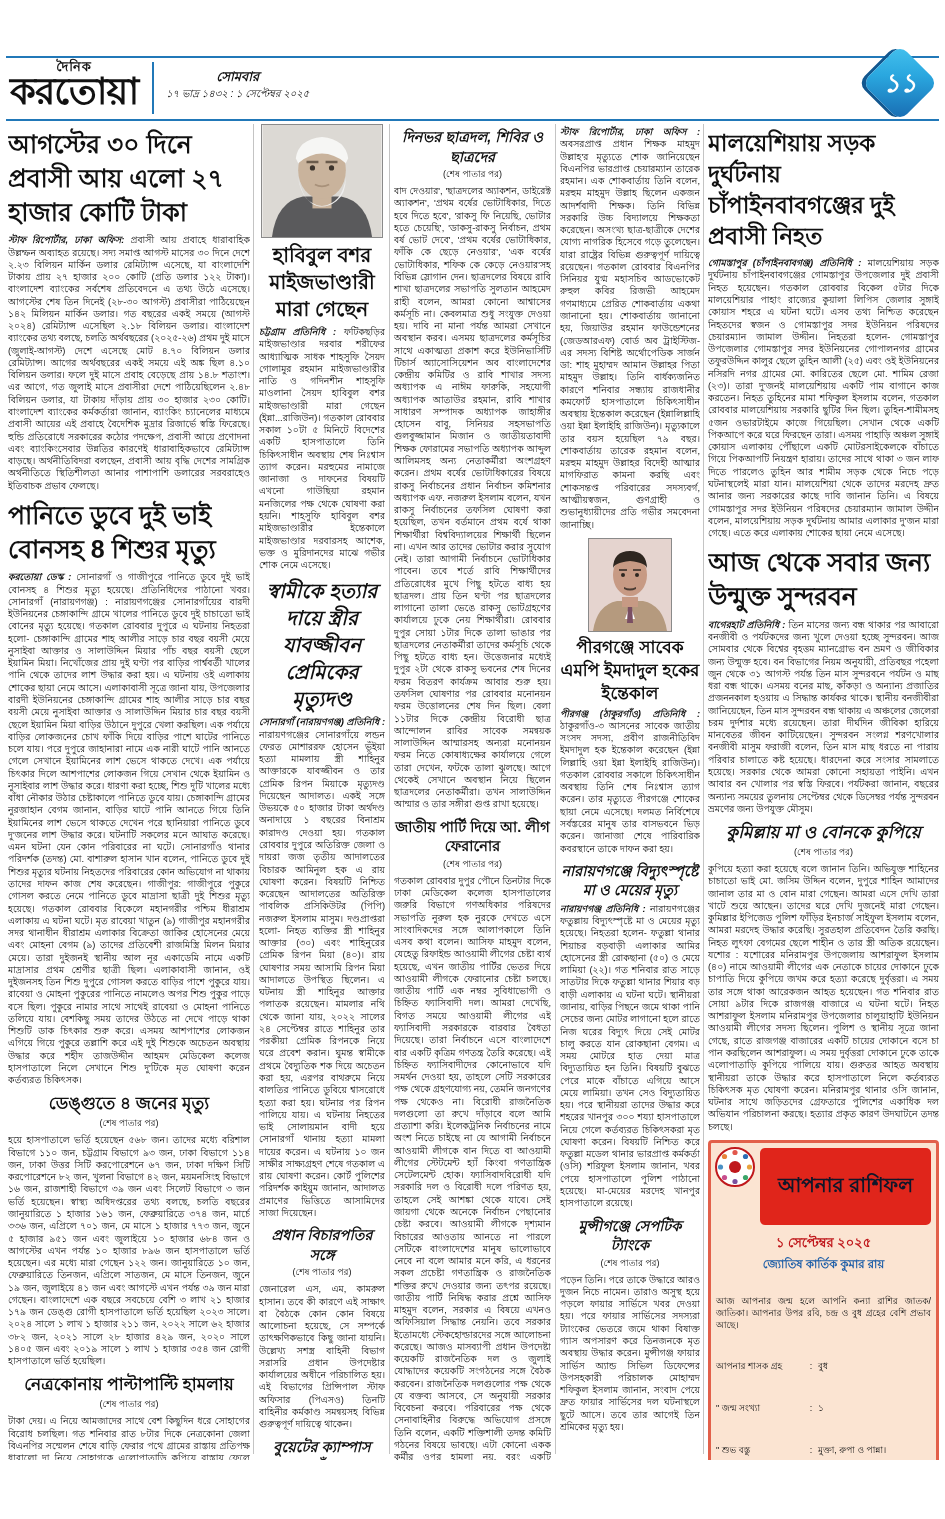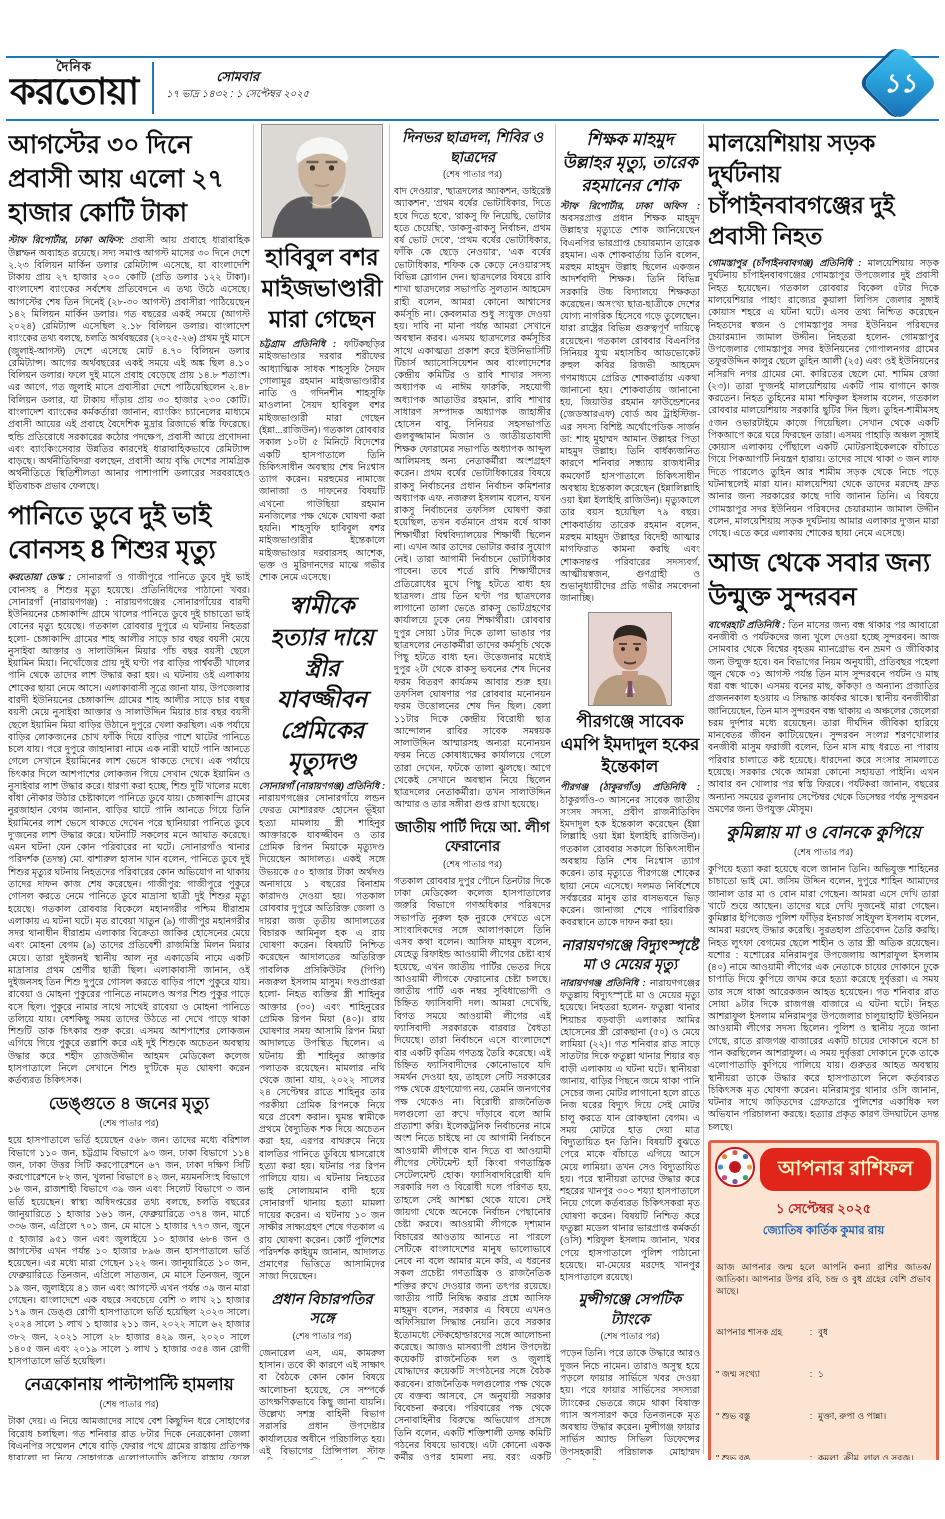--- a/index.html
+++ b/index.html
@@ -24,33 +24,33 @@
   
   .col{position:absolute;top:124px;height:1336px;overflow:hidden;}
   #c1{left:8px;width:242px;}
   #c2{left:259px;width:126px;}
   #c3{left:394px;width:157px;}
   #c4{left:560px;width:140px;}
   #c5{left:708px;width:231px;}
   .vr{position:absolute;top:124px;height:1330px;width:1px;background:#c4c4c4;}
   
   .h-xl{font-size:25px;line-height:1.35;font-weight:bold;text-align:left;margin:4px 0 5px;}
-  .h-lg{font-size:23px;line-height:1.35;font-weight:bold;text-align:center;margin:4px 0 3px;}
+  .h-lg{font-size:20px;line-height:1.35;font-weight:bold;text-align:center;margin:4px 0 3px;}
   .h-md{font-size:17px;line-height:1.35;font-weight:bold;text-align:center;margin:5px 0 0;}
   .h-sm{font-size:14.5px;line-height:1.35;font-weight:bold;text-align:center;margin:4px 0 0;}
   .it{font-style:italic;}
   .cont{text-align:center;font-size:9px;margin:0 0 3px;}
   .bd{font-size:9.3px;line-height:1.32;text-align:justify;margin:2px 0 7px;}
   .by{font-weight:bold;font-style:italic;}
   .photo{display:block;border:1px solid #8a8a8a;margin:0 auto 4px;}
   
   .rb{border:3px solid #e2604a;background:#fbe4d2;border-radius:4px;padding:5px;height:449px;
       overflow:hidden;position:relative;margin-top:4px;}
-  .rb-head{background:#e0251b;color:#fef9c3;text-align:center;font-size:20px;font-weight:bold;
-      padding:5px 0;margin-left:44px;border-radius:14px;}
+  .rb-head{background:#e0251b;color:#0f172a;text-align:center;font-size:20px;font-weight:bold;
+      padding:22px 0;margin-left:44px;border-radius:5px;}
   .rb-wheel{position:absolute;left:4px;top:4px;}
   .rb-date{color:#c0181c;font-weight:bold;text-align:center;font-size:13px;margin:8px 0 2px;}
   .rb-astro{color:#1f5fa8;font-weight:bold;text-align:center;font-size:11.5px;margin-bottom:20px;}
   .rb-intro{font-size:9px;line-height:1.35;text-align:justify;}
   .rb-facts{margin:3px 0 2px;}
   .rb-fact{display:flex;font-size:9px;line-height:1.45;margin-top:29px;}
   .rb-fact .fl{width:88px;}
   .rb-fact .fc{width:14px;text-align:center;}
   .rb-tit1{font-weight:bold;font-size:13px;text-align:center;margin-top:4px;}
   .rb-tit2{font-weight:bold;font-size:10.5px;text-align:right;margin-bottom:5px;}
@@ -131,21 +131,20 @@
     <div class="h-sm it">দিনভর ছাত্রদল, শিবির ও ছাত্রদের</div>
     <div class="cont">(শেষ পাতার পর)</div>
     <p class="bd">বাদ দেওয়ার', 'ছাত্রদলের অ্যাকশন, ডাইরেক্ট অ্যাকশন', 'প্রথম বর্ষের ভোটাধিকার, দিতে হবে দিতে হবে', 'রাকসু ফি নিয়েছি, ভোটার হতে চেয়েছি', 'ডাকসু-রাকসু নির্বাচন, প্রথম বর্ষ ভোট দেবে', 'প্রথম বর্ষের ভোটাধিকার, ফাঁকি কে ছেড়ে নেওয়ার', 'এক বর্ষের ভোটাধিকার, শফিক কে কেড়ে নেওয়ার'সহ বিভিন্ন স্লোগান দেন। ছাত্রদলের বিষয়ে রাবি শাখা ছাত্রদলের সভাপতি সুলতান আহমেদ রাহী বলেন, আমরা কোনো আশ্বাসের কর্মসূচি না। কেবলমাত্র শুধু সংযুক্ত দেওয়া হয়। দাবি না মানা পর্যন্ত আমরা সেখানে অবস্থান করব। এসময় ছাত্রদলের কর্মসূচির সাথে একাত্মতা প্রকাশ করে ইউনিভার্সিটি টিচার্স অ্যাসোসিয়েশন অব বাংলাদেশের কেন্দ্রীয় কমিটির ও রাবি শাখার সদস্য অধ্যাপক এ নাঈম ফারুকি, সহযোগী অধ্যাপক আতাউর রহমান, রাবি শাখার সাধারণ সম্পাদক অধ্যাপক জাহাঙ্গীর হোসেন বাবু, সিনিয়র সহসভাপতি গুলবুজ্জামান মিজান ও জাতীয়তাবাদী শিক্ষক ফোরামের সভাপতি অধ্যাপক আব্দুল আলিমসহ অন্য নেতাকর্মীরা অংশগ্রহণ করেন। প্রথম বর্ষের ভোটাধিকারের বিষয়ে রাকসু নির্বাচনের প্রধান নির্বাচন কমিশনার অধ্যাপক এফ. নজরুল ইসলাম বলেন, যখন রাকসু নির্বাচনের তফসিল ঘোষণা করা হয়েছিল, তখন বর্তমানে প্রথম বর্ষে থাকা শিক্ষার্থীরা বিশ্ববিদ্যালয়ের শিক্ষার্থী ছিলেন না। এখন আর তাদের ভোটার করার সুযোগ নেই। তারা আগামী নির্বাচনে ভোটাধিকার পাবেন। তবে শর্তে রাবি শিক্ষার্থীদের প্রতিরোধের মুখে পিছু হটতে বাধ্য হয় ছাত্রদল। প্রায় তিন ঘণ্টা পর ছাত্রদলের লাগানো তালা ভেঙে রাকসু ভোটগ্রহণের কার্যালয়ে ঢুকে নেয় শিক্ষার্থীরা। রোববার দুপুর সোয়া ১টার দিকে তালা ভাঙার পর ছাত্রদলের নেতাকর্মীরা তাদের কর্মসূচি থেকে পিছু হটতে বাধ্য হন। উত্তেজনার মধ্যেই দুপুর ২টা থেকে রাকসু ভবনের শেষ দিনের ফরম বিতরণ কার্যক্রম আবার শুরু হয়। তফসিল ঘোষণার পর রোববার মনোনয়ন ফরম উত্তোলনের শেষ দিন ছিল। বেলা ১১টার দিকে কেন্দ্রীয় বিরোধী ছাত্র আন্দোলন রাবির সাবেক সমন্বয়ক সালাউদ্দিন আম্মারসহ অন্যরা মনোনয়ন ফরম নিতে কোষাধ্যক্ষের কার্যালয়ে গেলে তারা দেখেন, ফটকে তালা ঝুলছে। আগে থেকেই সেখানে অবস্থান নিয়ে ছিলেন ছাত্রদলের নেতাকর্মীরা। তখন সালাউদ্দিন আম্মার ও তার সঙ্গীরা গুপ্ত রাখা হয়েছে।</p>
     <div class="h-sm">জাতীয় পার্টি দিয়ে আ. লীগ ফেরানোর</div>
     <div class="cont">(শেষ পাতার পর)</div>
     <p class="bd">গতকাল রোববার দুপুর পৌনে তিনটার দিকে ঢাকা মেডিকেল কলেজ হাসপাতালের জরুরি বিভাগে গণঅধিকার পরিষদের সভাপতি নুরুল হক নুরকে দেখতে এসে সাংবাদিকদের সঙ্গে আলাপকালে তিনি এসব কথা বলেন। আসিফ মাহমুদ বলেন, যেহেতু রিফাইন্ড আওয়ামী লীগের চেষ্টা ব্যর্থ হয়েছে, এখন জাতীয় পার্টির ভেতর দিয়ে আওয়ামী লীগকে ফেরানোর চেষ্টা চলছে। জাতীয় পার্টি এক নম্বর সুবিধাভোগী ও চিহ্নিত ফ্যাসিবাদী দল। আমরা দেখেছি, বিগত সময়ে আওয়ামী লীগের এই ফ্যাসিবাদী সরকারকে বারবার বৈধতা দিয়েছে। তারা নির্বাচনে এসে বাংলাদেশে বার একটি কৃত্রিম গণতন্ত্র তৈরি করেছে। এই চিহ্নিত ফ্যাসিবাদীদের কোনোভাবে যদি সমর্থন দেওয়া হয়, তাহলে সেটি সরকারের পক্ষ থেকে গ্রহণযোগ্য নয়, তেমনি জনগণের পক্ষ থেকেও না। বিরোধী রাজনৈতিক দলগুলো তা রুখে দাঁড়াবে বলে আমি প্রত্যাশা করি। ইলেকট্রনিক নির্বাচনের নামে অংশ নিতে চাইছে না যে আগামী নির্বাচনে আওয়ামী লীগকে বান দিতে বা আওয়ামী লীগের স্টেটমেন্ট হ্যাঁ কিংবা গণতান্ত্রিক সেটেলমেন্ট হোক। ফ্যাসিবাদবিরোধী যদি সরকারি দল ও বিরোধী দলে পরিণত হয়, তাহলে সেই আশঙ্কা থেকে যাবে। সেই জায়গা থেকে অনেকে নির্বাচন পেছানোর চেষ্টা করবে। আওয়ামী লীগকে দৃশ্যমান বিচারের আওতায় আনতে না পারলে সেটিকে বাংলাদেশের মানুষ ভালোভাবে নেবে না বলে আমার মনে করি, এ ধরনের সকল প্রচেষ্টা গণতান্ত্রিক ও রাজনৈতিক শক্তির রুখে দেওয়ার জন্য তৎপর রয়েছে। জাতীয় পার্টি নিষিদ্ধ করার প্রশ্নে আসিফ মাহমুদ বলেন, সরকার এ বিষয়ে এখনও অফিসিয়াল সিদ্ধান্ত নেয়নি। তবে সরকার ইতোমধ্যে স্টেকহোল্ডারদের সঙ্গে আলোচনা করেছে। আজও মাসব্যাপী প্রধান উপদেষ্টা কয়েকটি রাজনৈতিক দল ও জুলাই যোদ্ধাদের কয়েকটি সংগঠনের সঙ্গে বৈঠক করবেন। রাজনৈতিক দলগুলোর পক্ষ থেকে যে বক্তব্য আসবে, সে অনুযায়ী সরকার বিবেচনা করবে। পরিবারের পক্ষ থেকে সেনাবাহিনীর বিরুদ্ধে অভিযোগ প্রসঙ্গে তিনি বলেন, একটি শক্তিশালী তদন্ত কমিটি গঠনের বিষয়ে ভাবছে। এটা কোনো একক কর্মীর ওপর হামলা নয়, বরং একটি রাজনৈতিক দলের প্রধানের ওপর হামলা। আওয়ামী লীগের সময়েও এ ধরনের ঘটনা ঘটতে দেখা যায়নি, যা দুর্ভাগ্যজনক। যেহেতু বর্তমানে অন্তর্বর্তীকালীন সরকার দায়িত্বে সেহেতু দায় সরকারের ওপরই বর্তায়। সরকারকে এর সমাধান করতে হবে। এ ঘটনার ভবিষ্যতে যাতে কেউ এ ধরনের শৃঙ্খলাজনক ঘটনার সাহস না পায় সেজন্য সরকার বদ্ধপরিকর।</p>
 
   </div>
 
   <div class="col" id="c4">
-    <div class="h-md it">শিক্ষক মাহমুদ উল্লাহর মৃত্যু, তারেক রহমানের শোক</div>
     <p class="bd"><span class="by">স্টাফ রিপোর্টার, ঢাকা অফিস :</span> <span>অবসরপ্রাপ্ত প্রধান শিক্ষক মাহমুদ উল্লাহ'র মৃত্যুতে শোক জানিয়েছেন বিএনপির ভারপ্রাপ্ত চেয়ারম্যান তারেক রহমান। এক শোকবার্তায় তিনি বলেন, মরহুম মাহমুদ উল্লাহ ছিলেন একজন আদর্শবাদী শিক্ষক। তিনি বিভিন্ন সরকারি উচ্চ বিদ্যালয়ে শিক্ষকতা করেছেন। অসংখ্য ছাত্র-ছাত্রীকে দেশের যোগ্য নাগরিক হিসেবে গড়ে তুলেছেন। যারা রাষ্ট্রের বিভিন্ন গুরুত্বপূর্ণ দায়িত্বে রয়েছেন। গতকাল রোববার বিএনপির সিনিয়র যুগ্ম মহাসচিব আডভোকেট রুহুল কবির রিজভী আহমেদ গণমাধ্যমে প্রেরিত শোকবার্তায় একথা জানানো হয়। শোকবার্তায় জানানো হয়, জিয়াউর রহমান ফাউন্ডেশনের (জেডআরএফ) বোর্ড অব ট্রাইস্টিজ-এর সদস্য বিশিষ্ট অর্থোপেডিক সার্জন ডা: শাহ মুহাম্মদ আমান উল্লাহর পিতা মাহমুদ উল্লাহ। তিনি বার্ধক্যজনিত কারণে শনিবার সন্ধ্যায় রাজধানীর কমফোর্ট হাসপাতালে চিকিৎসাধীন অবস্থায় ইন্তেকাল করেছেন (ইন্নালিল্লাহি ওয়া ইন্না ইলাইহি রাজিউন)। মৃত্যুকালে তার বয়স হয়েছিল ৭৯ বছর। শোকবার্তায় তারেক রহমান বলেন, মরহুম মাহমুদ উল্লাহর বিদেহী আত্মার মাগফিরাত কামনা করছি এবং শোকসন্তপ্ত পরিবারের সদস্যবর্গ, আত্মীয়স্বজন, গুণগ্রাহী ও শুভানুধ্যায়ীদের প্রতি গভীর সমবেদনা জানাচ্ছি।</span></p>
     <svg class="photo" width="82" height="92" viewBox="0 0 82 92">
       <rect width="82" height="92" fill="#e5d4cf"></rect>
       <path d="M4 92 Q8 66 28 62 L54 62 Q74 66 78 92 Z" fill="#b59a7e"></path>
       <path d="M36 80 L41 66 L46 80 Z" fill="#fff"></path>
       <path d="M39 66 L43 66 L44 84 L38 84 Z" fill="#7a4f63"></path>
       <path d="M33 58 L49 58 L49 68 L33 68 Z" fill="#c79a84"></path>
       <ellipse cx="41" cy="36" rx="17" ry="21" fill="#c79a84"></ellipse>
       <path d="M24 30 Q24 12 41 12 Q58 12 58 30 Q58 24 41 22 Q24 24 24 30 Z" fill="#2e2620"></path>
       <circle cx="34" cy="36" r="2" fill="#2e2620"></circle>

